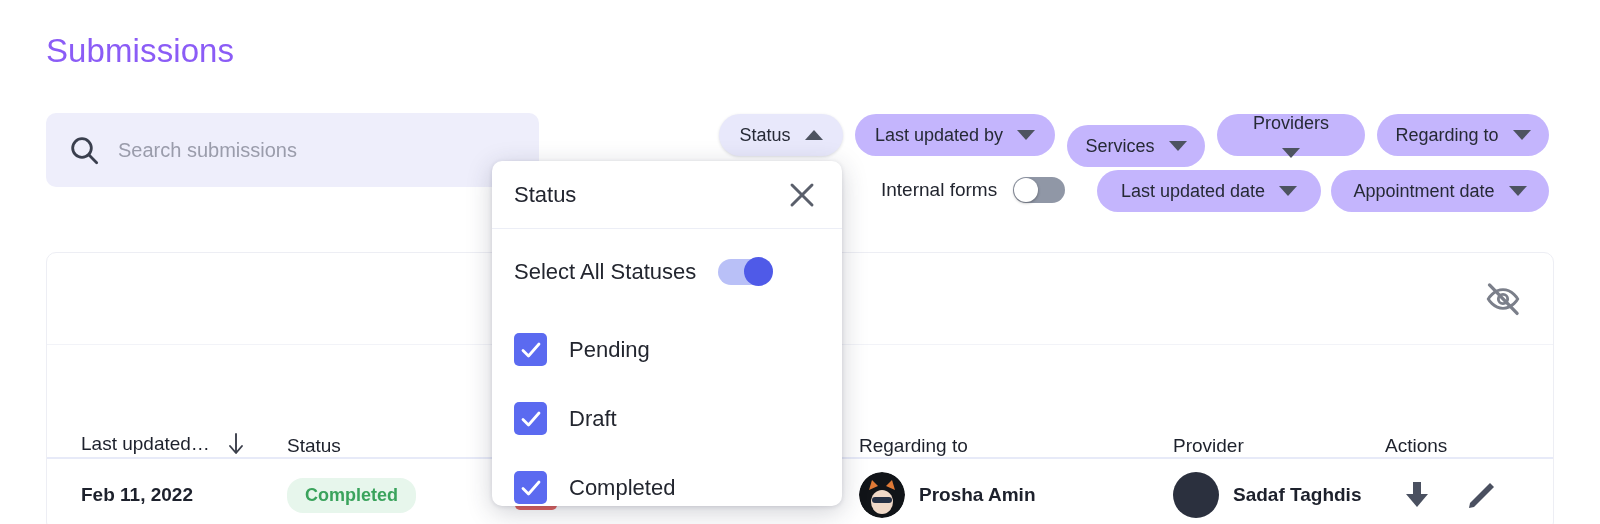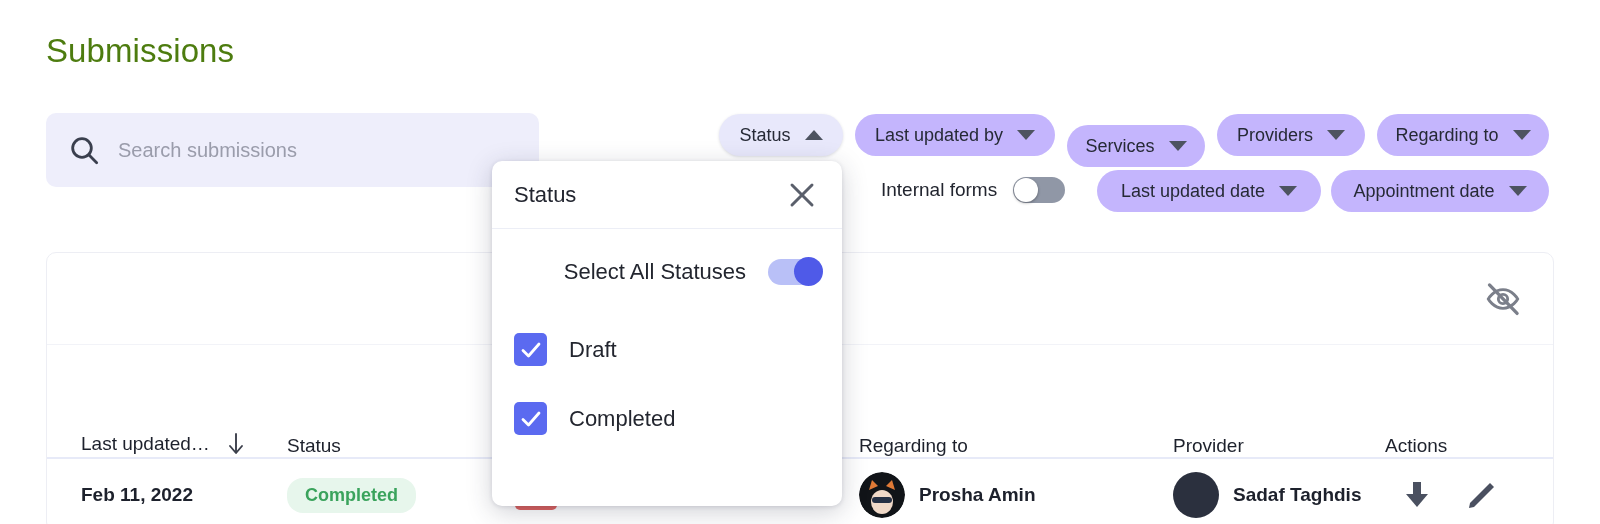--- a/index.html
+++ b/index.html
@@ -7,21 +7,21 @@
     width: 1600px; height: 524px;
     background: #ffffff;
     font-family: "Liberation Sans", sans-serif;
     overflow: hidden;
   }
   .page { position: relative; width: 1600px; height: 524px; }
 
   
   .page-title {
     position: absolute; left: 46px; top: 32px;
-    font-size: 33px; font-weight: 400; color: #4d7c0f;
+    font-size: 33px; font-weight: 400; color: #8b5cf6;
     letter-spacing: .1px;
   }
 
   
   .search-box {
     position: absolute; left: 46px; top: 113px;
     width: 493px; height: 74px;
     background: #eeeefb; border-radius: 10px;
     display: flex; align-items: center; padding-left: 22px;
   }
@@ -111,21 +111,21 @@
     height: 68px; display: flex; align-items: center;
     justify-content: space-between; padding: 0 24px 0 22px;
     border-bottom: 1px solid #eceef6;
   }
   .panel-title { font-size: 22px; color: #22252f; }
   .close-x { width: 32px; height: 32px; cursor: pointer; }
   .panel-row {
     display: flex; align-items: center; padding: 0 22px;
     height: 69px; gap: 22px;
   }
-  .panel-row.select-all { justify-content: flex-end; height: 86px; margin-left: 34px; }
+  .panel-row.select-all { justify-content: flex-start; height: 86px; }
   .panel-row .lbl { font-size: 22px; color: #23262f; }
   .cbx {
     width: 33px; height: 33px; border-radius: 5px; background: #5b6af0;
     display: flex; align-items: center; justify-content: center; flex: 0 0 auto;
     cursor: pointer;
   }
 </style>
 </head>
 <body>
 
@@ -146,21 +146,21 @@
     <span class="caret up"></span>
   </div>
   <div class="chip" style="left:855px; top:114px; width:200px;">
     <span>Last updated by</span>
     <span class="caret down"></span>
   </div>
   <div class="chip" style="left:1067px; top:114px; width:138px;margin-top:11px;">
     <span>Services</span>
     <span class="caret down"></span>
   </div>
-  <div class="chip" style="left:1217px; top:114px; width:148px;">
+  <div class="chip" style="left:1217px; top:114px; width:148px;flex-direction:column;">
     <span>Providers</span>
     <span class="caret down"></span>
   </div>
   <div class="chip" style="left:1377px; top:114px; width:172px;">
     <span>Regarding to</span>
     <span class="caret down"></span>
   </div>
 
   <div class="toggle-group" style="left:881px; top:177px;">
     <span class="toggle-label">Internal forms</span>
@@ -257,33 +257,41 @@
       </svg>
     </div>
 
     <div class="panel-row select-all">
       <span class="lbl">Select All Statuses</span>
       <span class="switch on">
           <span class="knob"></span>
         </span>
     </div>
 
-
     <div class="panel-row">
       <span class="cbx">
         <svg width="22" height="22" viewBox="0 0 22 22" fill="none" stroke="#ffffff" stroke-width="2.8" stroke-linecap="round" stroke-linejoin="round">
           <polyline points="3,11.5 8.5,17 19,5"></polyline>
         </svg>
       </span>
-      <span class="lbl">Draft</span>
+      <span class="lbl">Pending</span>
     </div>
 
     <div class="panel-row">
       <span class="cbx">
         <svg width="22" height="22" viewBox="0 0 22 22" fill="none" stroke="#ffffff" stroke-width="2.8" stroke-linecap="round" stroke-linejoin="round">
           <polyline points="3,11.5 8.5,17 19,5"></polyline>
         </svg>
       </span>
+      <span class="lbl">Draft</span>
+    </div>
+
+    <div class="panel-row">
+      <span class="cbx">
+        <svg width="22" height="22" viewBox="0 0 22 22" fill="none" stroke="#ffffff" stroke-width="2.8" stroke-linecap="round" stroke-linejoin="round">
+          <polyline points="3,11.5 8.5,17 19,5"></polyline>
+        </svg>
+      </span>
       <span class="lbl">Completed</span>
     </div>
   </div>
 
 </div>
 
 </body></html>

